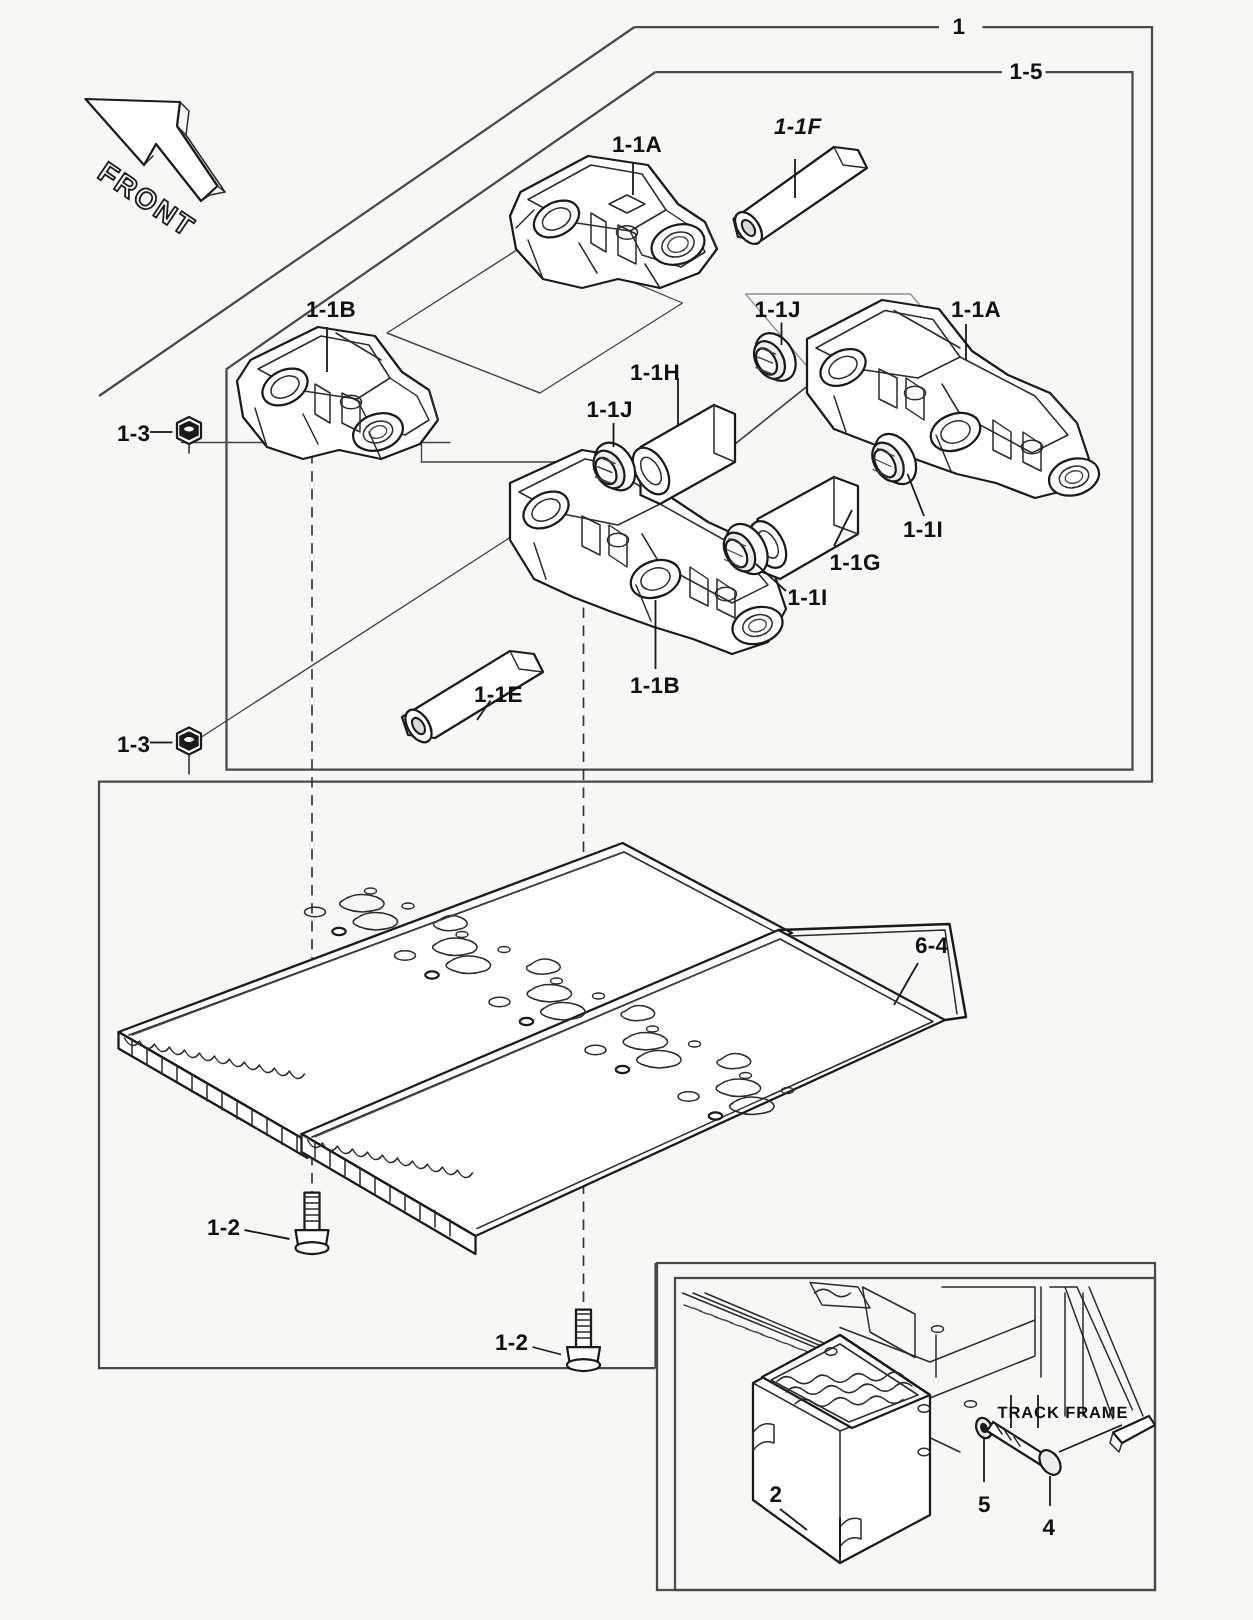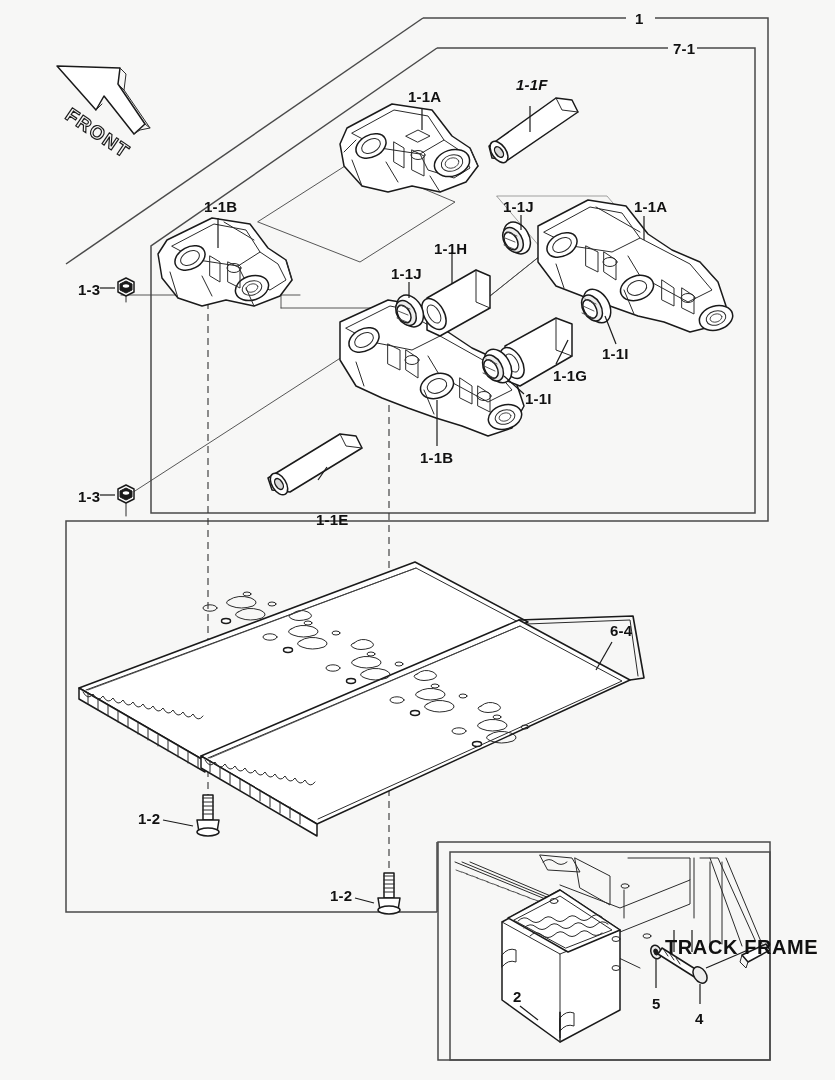--- a/index.html
+++ b/index.html
@@ -22,21 +22,21 @@
   }
   .lbl {
     position: absolute;
     font-family: "Liberation Sans", sans-serif;
     font-size: 15px;
     font-weight: bold;
     color: #111;
     white-space: nowrap;
     letter-spacing: 0.2px;
   }
-  .lbl.tf { font-size: 20px; letter-spacing: 0.6px; }
+  .lbl.tf { font-size: 11px; letter-spacing: 0.6px; }
 </style>
 </head>
 <body>
 
 <div id="sheet">
 
   <svg viewBox="0 0 835 1080">
     <defs>
       <style>
         .ln   { fill:none; stroke:#1a1a1a; stroke-width:1.6; stroke-linejoin:round; stroke-linecap:round; }
@@ -454,49 +454,49 @@
       <path class="lead" d="M 437 400 L 437 446"></path>
 
       <path class="lead" d="M 327 467 L 318 480"></path>
 
       <path class="lead" d="M 612 642 L 596 670"></path>
     </g>
   </svg>
 
   <div class="lbl" style="left:635px; top:18px; transform:translateY(-50%);">1</div>
 
-  <div class="lbl" style="left:673px; top:48px; transform:translateY(-50%);">7-1</div>
+  <div class="lbl" style="left:673px; top:48px; transform:translateY(-50%);">1-5</div>
 
   <div class="lbl" style="left:408px; top:88px;">1-1A</div>
 
   <div class="lbl" style="left:516px; top:76px;font-style:italic;">1-1F</div>
 
   <div class="lbl" style="left:204px; top:198px;">1-1B</div>
 
   <div class="lbl" style="left:503px; top:198px;">1-1J</div>
 
   <div class="lbl" style="left:634px; top:198px;">1-1A</div>
 
-  <div class="lbl" style="left:434px; top:240px;">1-1H</div>
+  <div class="lbl" style="left:420px; top:240px;">1-1H</div>
 
   <div class="lbl" style="left:391px; top:265px;">1-1J</div>
 
   <div class="lbl" style="left:78px; top:281px;">1-3</div>
 
   <div class="lbl" style="left:602px; top:345px;">1-1I</div>
 
   <div class="lbl" style="left:553px; top:367px;text-align:center;">1-1G</div>
 
   <div class="lbl" style="left:525px; top:390px;">1-1I</div>
 
   <div class="lbl" style="left:420px; top:449px;">1-1B</div>
 
   <div class="lbl" style="left:78px; top:488px;">1-3</div>
 
-  <div class="lbl" style="left:316px; top:511px;text-align:center;">1-1E</div>
+  <div class="lbl" style="left:316px; top:455px;text-align:center;">1-1E</div>
 
   <div class="lbl" style="left:610px; top:622px;">6-4</div>
 
   <div class="lbl" style="left:138px; top:810px;">1-2</div>
 
   <div class="lbl" style="left:330px; top:887px;">1-2</div>
 
   <div class="lbl tf" style="left:665px; top:936px;">TRACK FRAME</div>
 
   <div class="lbl" style="left:513px; top:988px;">2</div>

